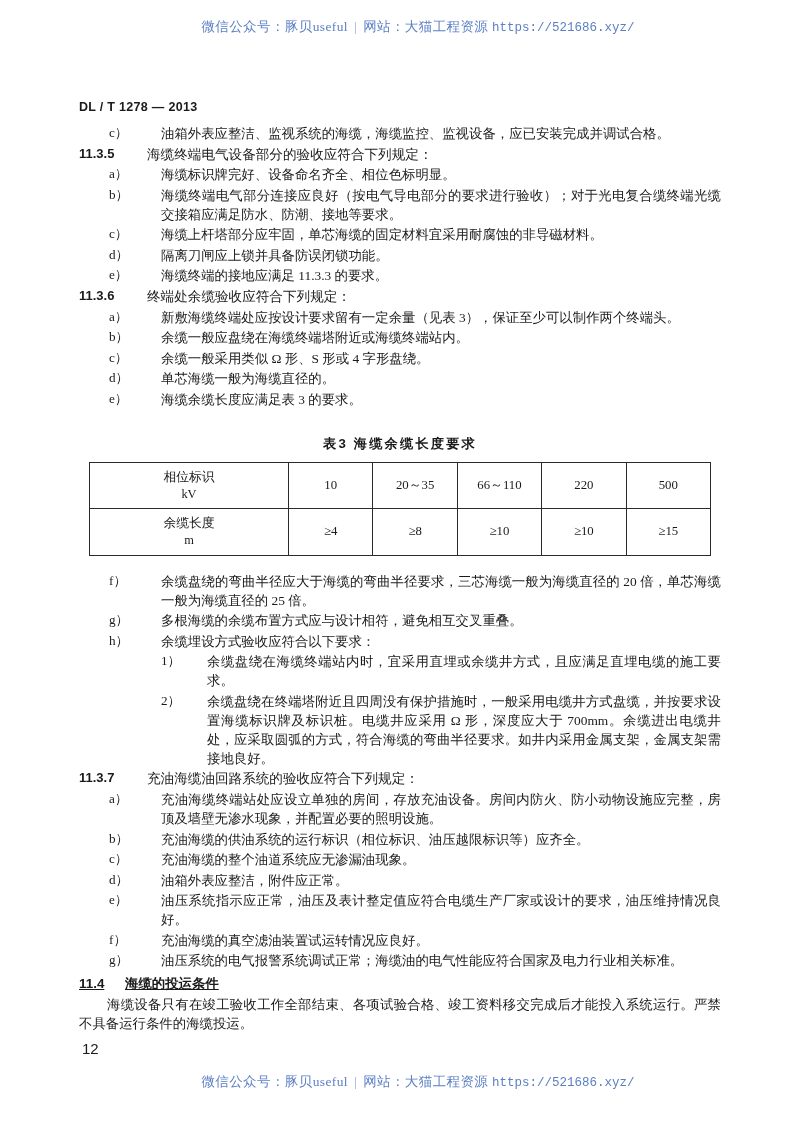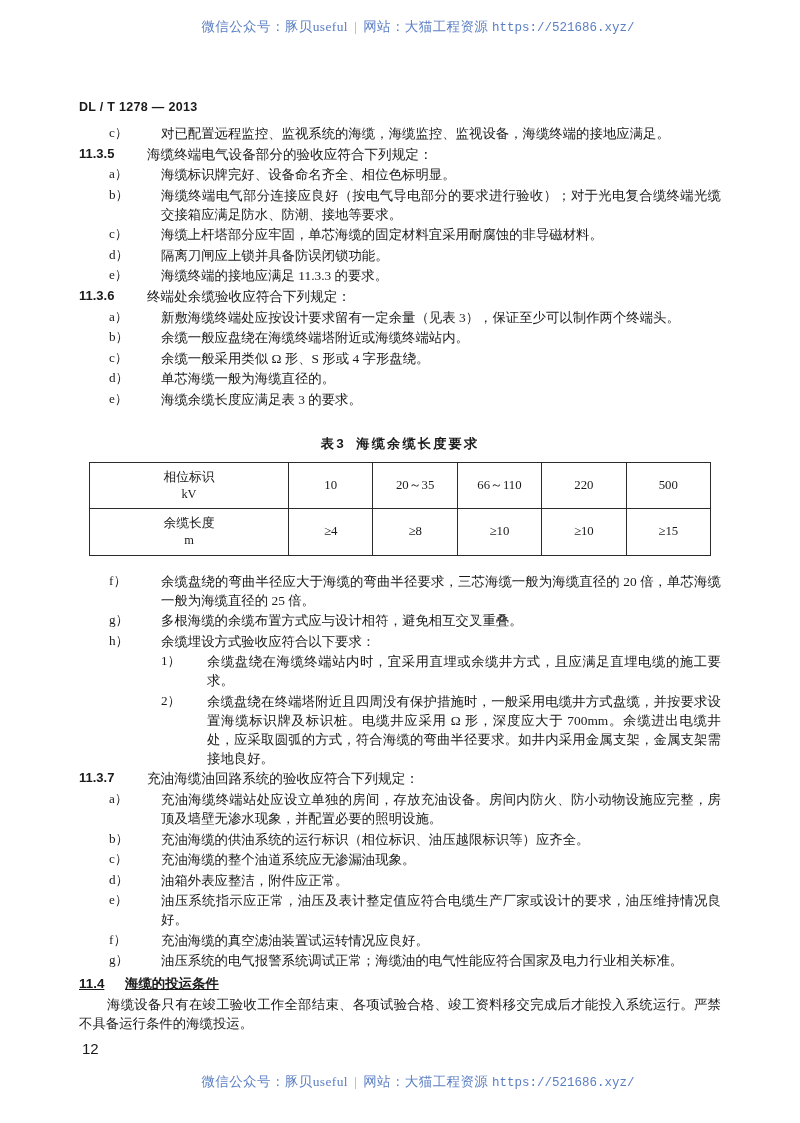--- a/index.html
+++ b/index.html
@@ -133,21 +133,21 @@
   .plain-para {
     font-size: 13.4px;
     line-height: 1.42;
     text-align: justify;
     text-indent: 28px;
   }
 
   
   .table-title {
     text-align: center;
-    font-family: Liberation Mono, monospace;
+    font-family: Liberation Sans, sans-serif;
     font-weight: bold;
     font-size: 13.2px;
     letter-spacing: 2.2px;
     margin-top: 26px;
     margin-bottom: 9px;
   }
   table.spec {
     border-collapse: collapse;
     width: 622px;
     margin: 0 auto;
@@ -190,21 +190,21 @@
 
 <div class="page">
 
   <div class="std-header">DL / T 1278 — 2013</div>
 
   <div class="body-area">
 
     <div id="content-before">
         <div class="row item">
           <span class="lbl">c）</span>
-          <span class="txt">对已配置远程监控、监视系统的海缆，海缆监控、监视设备，海缆终端的接地应满足。</span>
+          <span class="txt">油箱外表应整洁、监视系统的海缆，海缆监控、监视设备，应已安装完成并调试合格。</span>
         </div>
         <div class="row clause">
           <span class="lbl">11.3.5</span>
           <span class="txt">海缆终端电气设备部分的验收应符合下列规定：</span>
         </div>
         <div class="row item">
           <span class="lbl">a）</span>
           <span class="txt">海缆标识牌完好、设备命名齐全、相位色标明显。</span>
         </div>
         <div class="row item">

